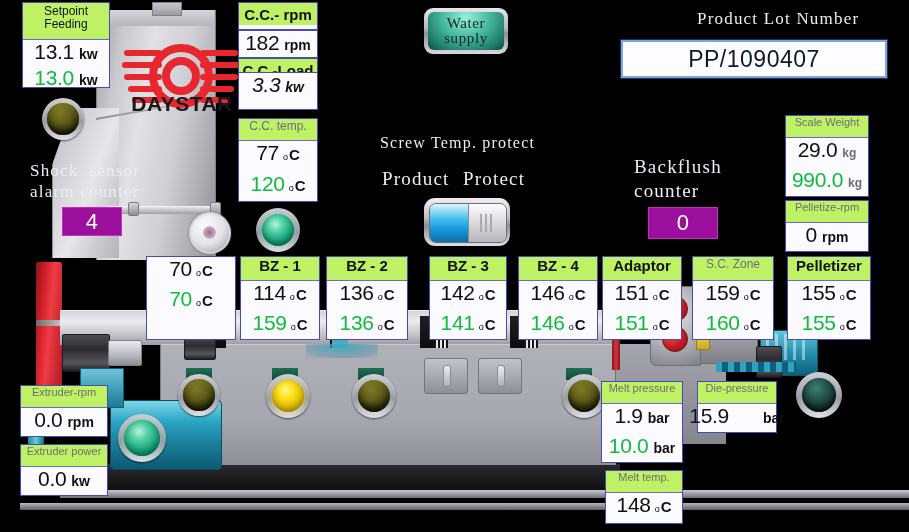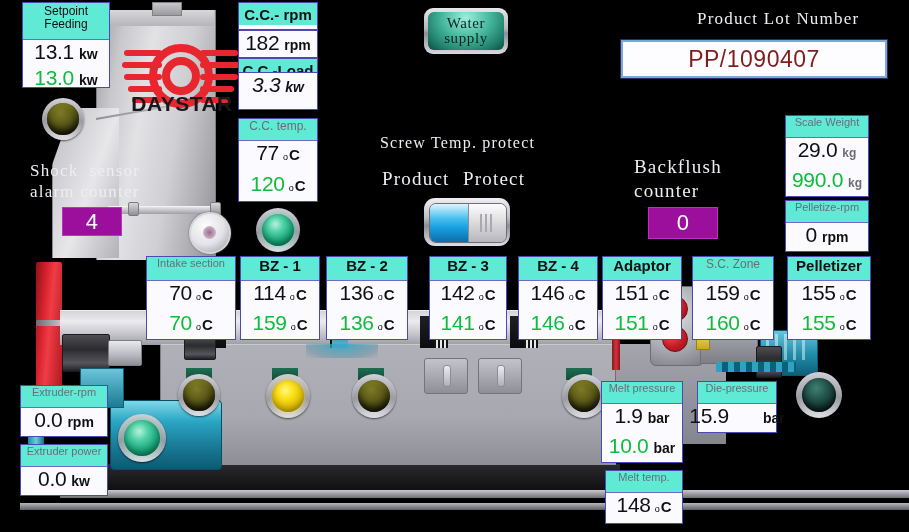--- a/index.html
+++ b/index.html
@@ -231,21 +231,21 @@
   .box {
     position: absolute;
     background: #fbfbff;
     border: 1px solid #4a4ab4;
     box-sizing: border-box;
   }
   .box .hdr {
     text-align: center;
     color: #111;
     border-bottom: 1px solid #6a6ac8;
-    background: #5eead4;
+    background: #bef264;
     line-height: 1.05;
     padding: 1px 0 2px;
     white-space: nowrap;
     overflow: hidden;
   }
   .box .hdr.small { font-size: 12px; }
   .box .hdr.med   { font-size: 15px; font-weight: 600; }
   .box .hdr.grey  { color: #6c6c78; }
   .row {
     display: flex; align-items: baseline; justify-content: center;
@@ -287,21 +287,21 @@
   
   .lot-field {
     position: absolute;
     left: 621px; top: 40px; width: 262px; height: 34px;
     background: #fdfdff;
     border: 2px solid #7aa8d8;
     outline: 1px solid #2b2b5e;
     display: flex; align-items: center; justify-content: center;
   }
   .lot-field span {
-    color: #7f1d1d; font-size: 23px; letter-spacing: 0.5px;
+    color: #0f172a; font-size: 23px; letter-spacing: 0.5px;
   }
 
   
   .wbtn {
     position: absolute; left: 424px; top: 8px; width: 84px; height: 46px;
     border-radius: 9px;
     background: linear-gradient(180deg,#e7e7ec 0%, #b6b6bd 45%, #8f8f97 55%, #d9d9df 100%);
     padding: 4px;
     box-sizing: border-box;
     box-shadow: 0 1px 3px rgba(0,0,0,0.8);
@@ -558,21 +558,20 @@
   <div class="box" style="left:785px;top:200px;width:84px;height:52px;">
     <div class="hdr small grey" style="height:18px;font-size:11px;">Pelletize-rpm</div>
     <div class="row" style="height:30px;">
       <span class="val">0</span>
       <span class="unit">rpm</span>
     </div>
   </div>
 
   <div id="zone-row">
       <div class="box" style="left: 146px; top: 256px; width: 90px; height: 84px;">
-        <div class="hdr small grey" style="height: 20px; font-size: 11px;">Intake section</div>
         <div class="row" style="height: 30px;">
           <span class="val">70</span>
           <span class="deg">o</span>
           <span class="unitC">C</span>
         </div>
         <div class="row" style="height: 30px;">
           <span class="val green">70</span>
           <span class="deg">o</span>
           <span class="unitC">C</span>
         </div>

